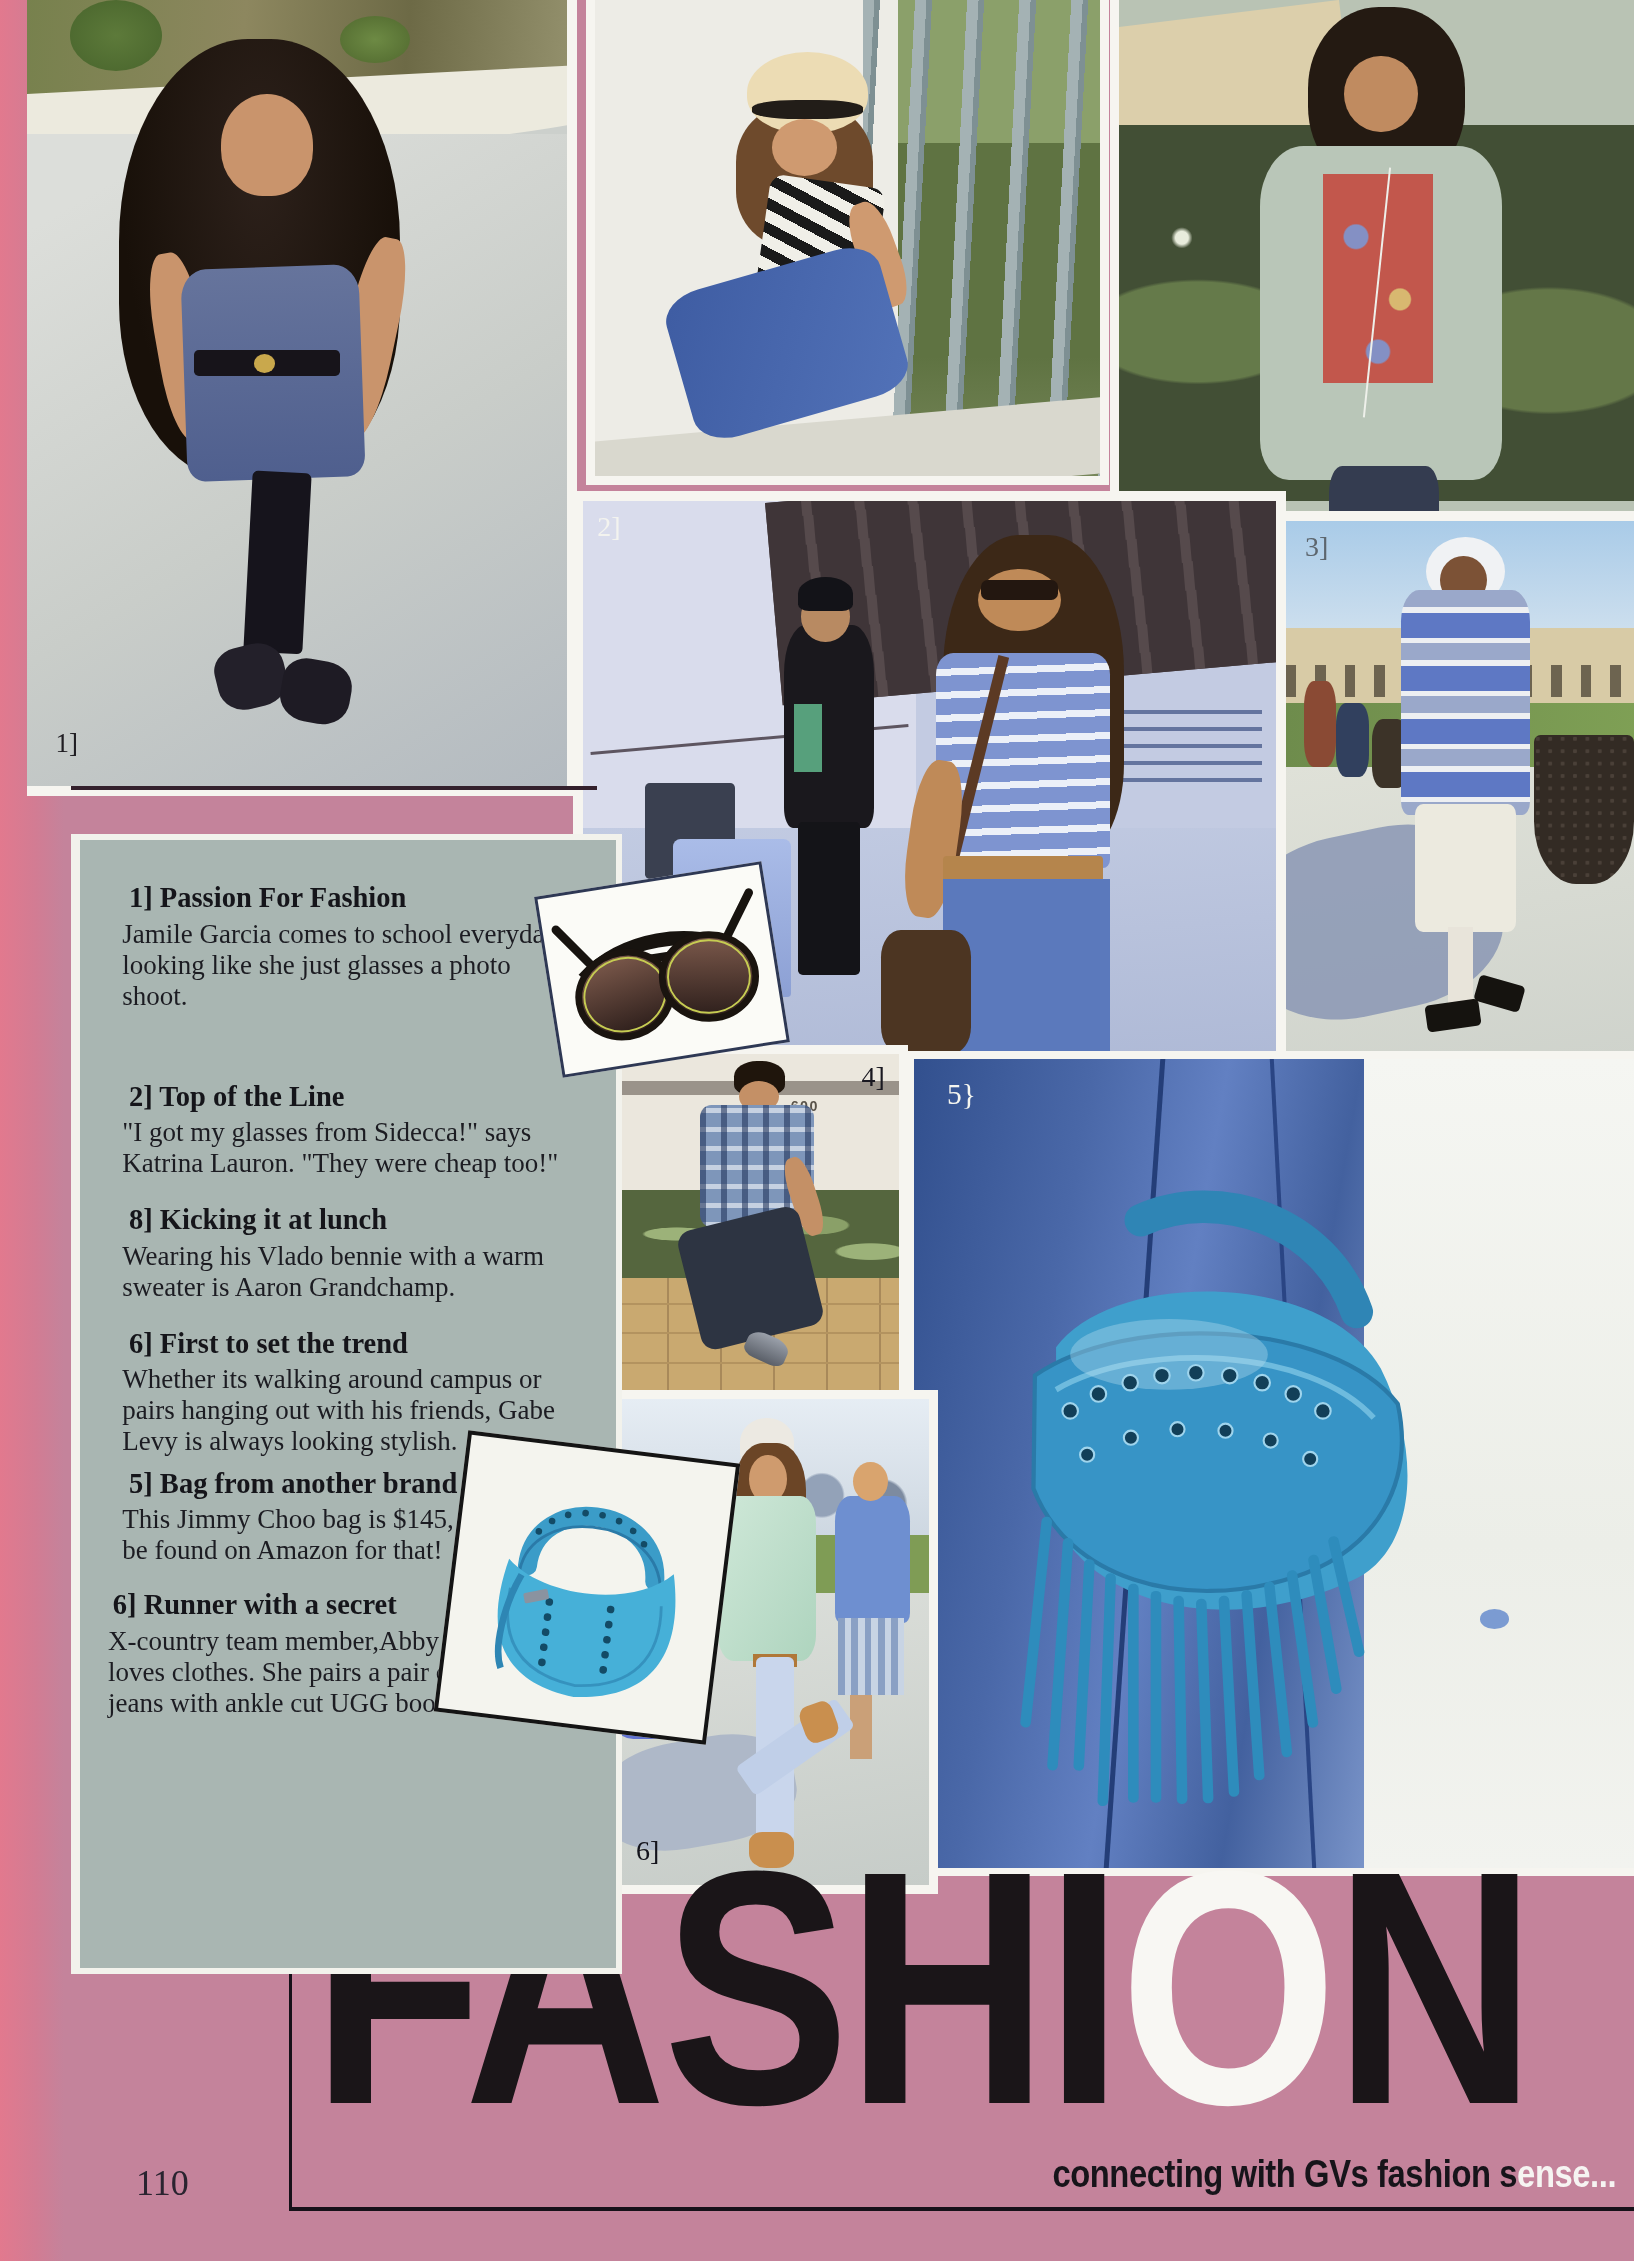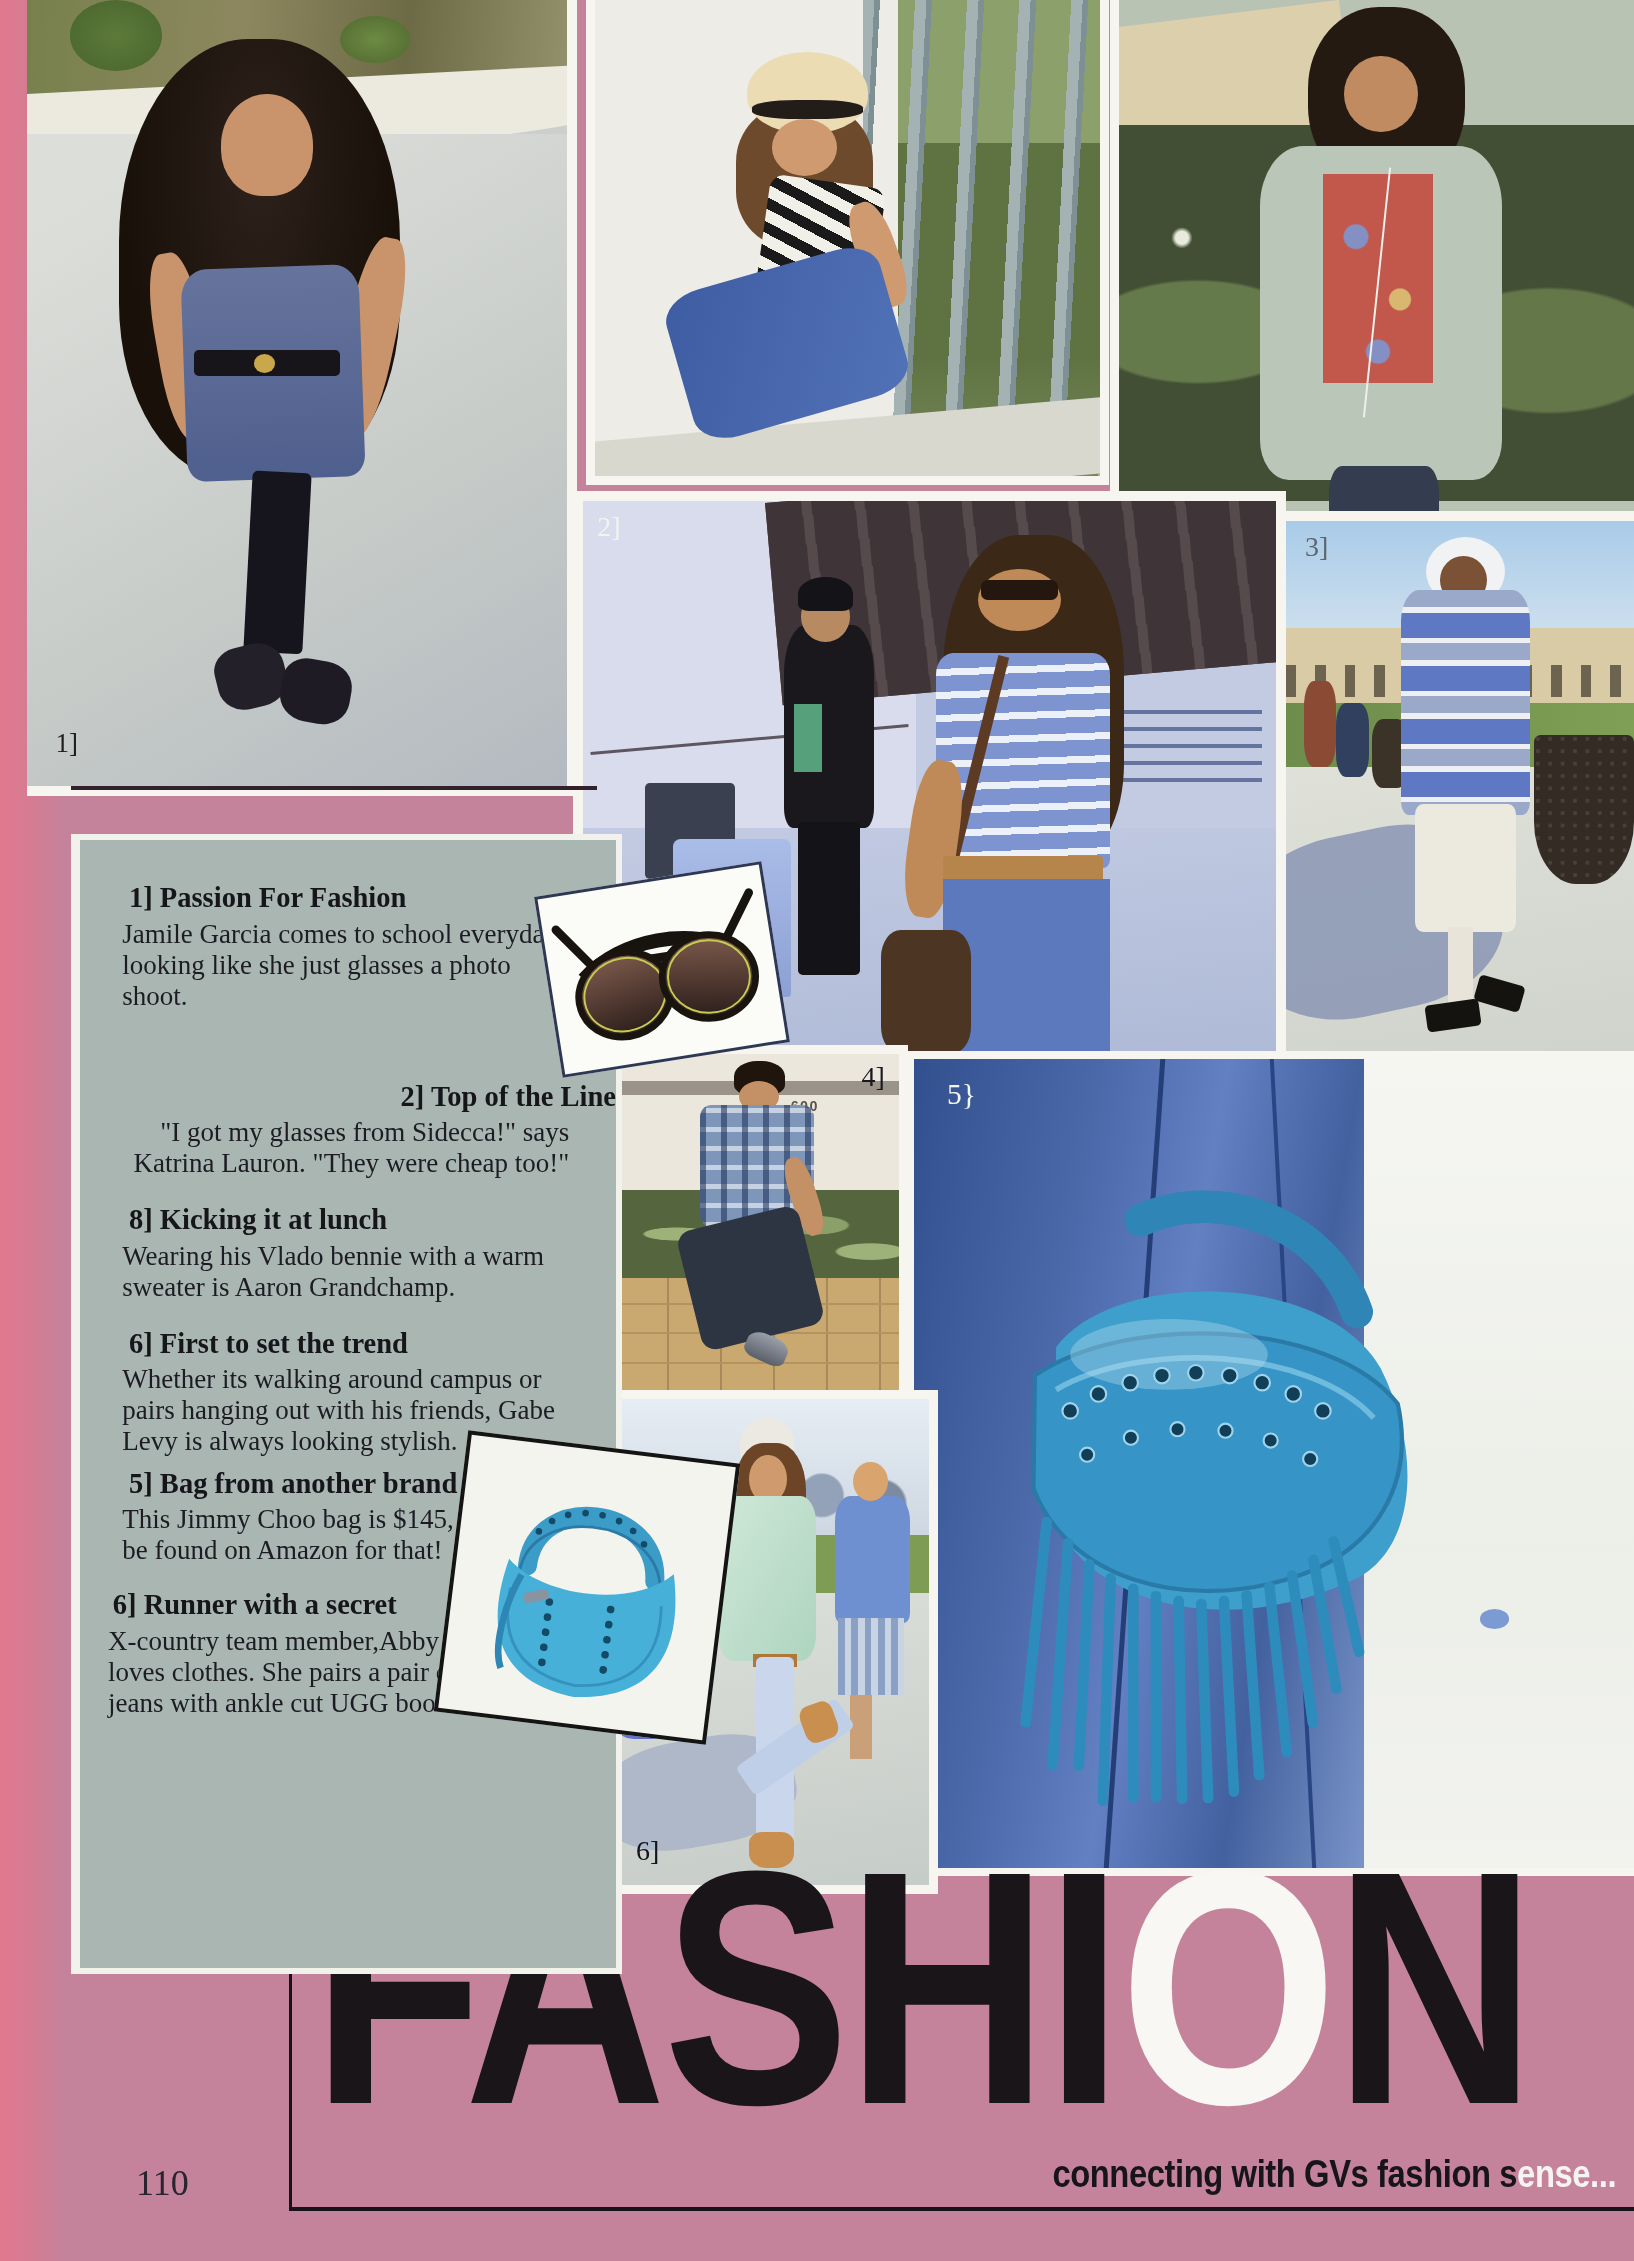--- a/index.html
+++ b/index.html
@@ -192,21 +192,21 @@
   .bagInset{left:450px;top:1446px;width:266px;height:275px;transform:rotate(7deg);
             background:#f4f4ee;border:4.3px solid #141414;}
   .inset svg{position:absolute;left:0;top:0;width:100%;height:100%;}
 
   
   .topline{position:absolute;left:71px;top:786px;width:526px;height:4.3px;background:#33202c;z-index:3;}
   .textbox{position:absolute;left:71px;top:790px;width:508px;height:1069px;background:#a9b6b2;
            border:6.7px solid #f2f2ec;border-left-width:9.5px;z-index:3;padding:43px 0 16px 28px;box-sizing:content-box;margin-top:44px;}
   .cap h3{font-size:28.5px;line-height:1.08;font-weight:bold;color:#15151a;margin:0 0 4.8px 21px;font-family:"Liberation Serif",serif;}
   .cap p{font-size:27px;line-height:31px;color:#1c1c22;margin:0 0 0 14.3px;width:447px;font-family:"Liberation Serif",serif;}
-  .cap2{margin-top:70px;text-align:right;} .cap3{margin-top:26px;} .cap4{margin-top:26px;}
+  .cap2{margin-top:70px;} .cap3{margin-top:26px;} .cap4{margin-top:26px;}
   .cap5{margin-top:11.4px;} .cap6{margin-top:24px;}
   .cap6 h3{margin-left:4.8px;} .cap6 p{margin-left:0;width:481px;}
 
   
   .frameV{position:absolute;left:289px;top:1878px;width:3.3px;height:333px;background:#171119;}
   .frameH{position:absolute;left:289px;top:2207px;width:1346px;height:3.8px;background:#171119;}
   .fashion{position:absolute;left:312px;top:1822px;z-index:2;white-space:nowrap;
            font-family:"Liberation Sans",sans-serif;font-weight:bold;font-size:333px;line-height:333px;
            letter-spacing:-3.8px;transform:scaleX(0.84);transform-origin:left top;color:#1a1518;}
   .fashion .to{color:#f8f7f3;}

